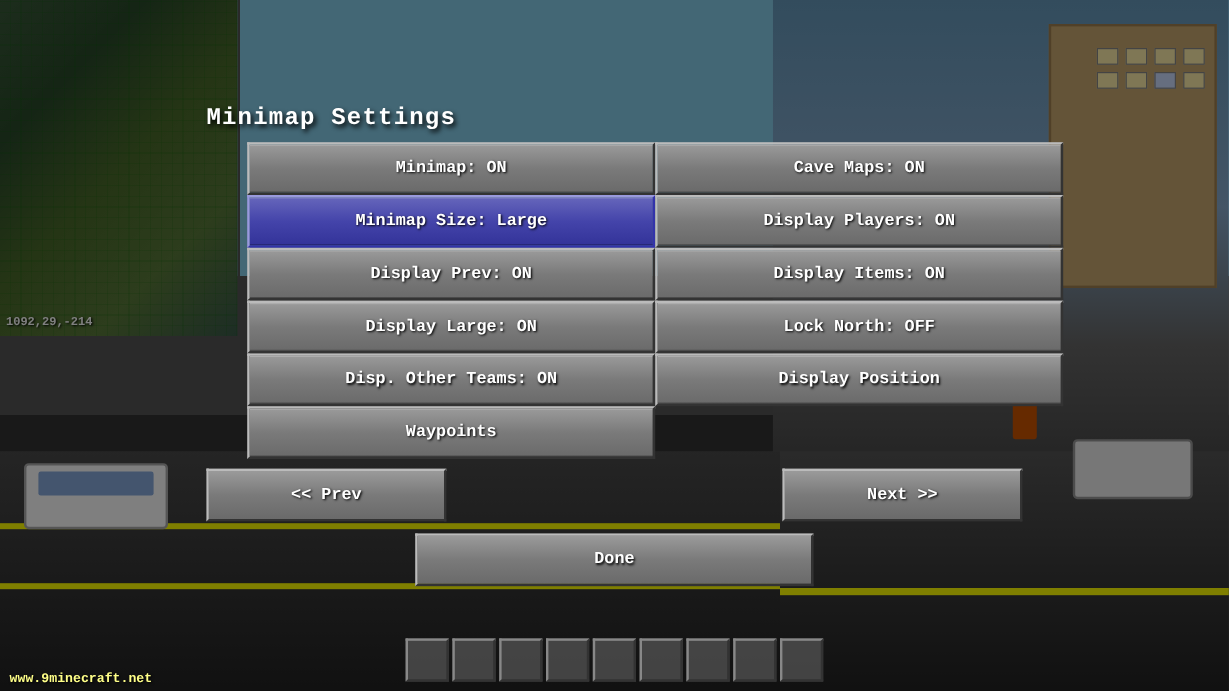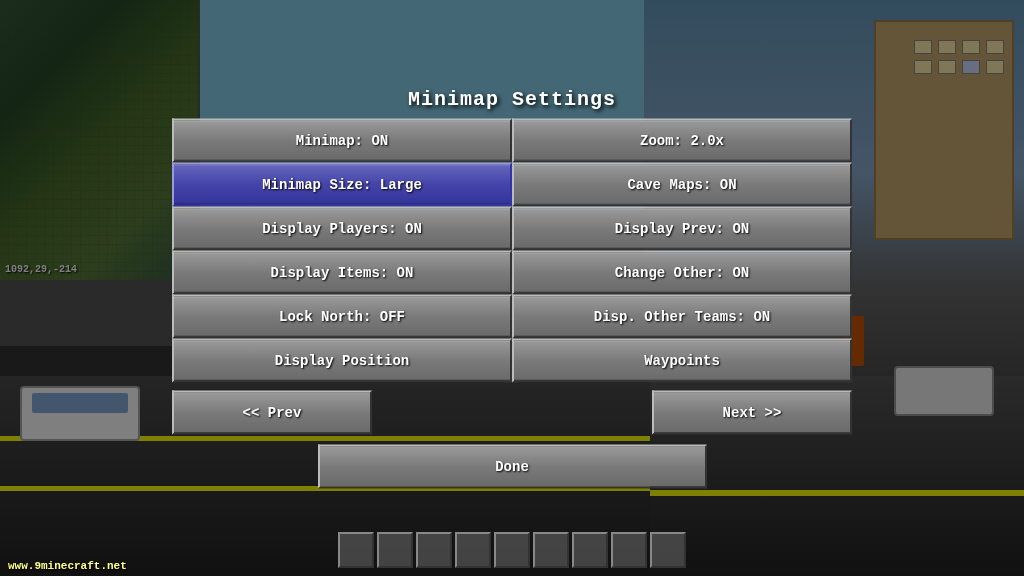--- a/index.html
+++ b/index.html
@@ -107,21 +107,21 @@
     
     .dialog {
       position: absolute;
       top: 50%;
       left: 50%;
       transform: translate(-50%, -50%);
       width: 680px;
       z-index: 10;
       display: flex;
       flex-direction: column;
-      align-items: center;
+      align-items: flex-start;
       gap: 6px;
     }
 
     .dialog-title {
       color: #ffffff;
       font-size: 20px;
       font-weight: bold;
       text-align: center;
       text-shadow: 2px 2px 4px #000;
       margin-bottom: 2px;
@@ -135,20 +135,21 @@
       text-align: center;
       text-shadow: 1px 1px 3px #000;
       margin-bottom: 8px;
     }
 
     .buttons-grid {
       display: grid;
       grid-template-columns: 1fr 1fr;
       gap: 0;
       width: 100%;
+      margin-left: 34px;
     }
 
     .mc-button {
       display: flex;
       align-items: center;
       justify-content: center;
       height: 44px;
       background: linear-gradient(to bottom, #9a9a9a 0%, #7a7a7a 50%, #6a6a6a 100%);
       border: 2px solid #555;
       border-top-color: #bbb;
@@ -202,21 +203,21 @@
     }
 
     .done-row {
       display: flex;
       justify-content: center;
       width: 100%;
       margin-top: 4px;
     }
 
     .done-button {
-      width: 389px;
+      width: 332px;
       height: 44px;
       display: flex;
       align-items: center;
       justify-content: center;
       background: linear-gradient(to bottom, #9a9a9a 0%, #7a7a7a 50%, #6a6a6a 100%);
       border: 2px solid #555;
       border-top-color: #bbb;
       border-left-color: #bbb;
       border-bottom-color: #333;
       border-right-color: #333;
@@ -305,30 +306,29 @@
 </div>
 
 <div class="dialog-overlay"></div>
 
 <div class="dialog">
   <div class="dialog-title">Minimap Settings</div>
 
   <div class="buttons-grid">
 
     <button class="mc-button">Minimap: ON</button>
-    <button class="mc-button">Zoom: 2.0x</button>
-
+
+    <button class="mc-button">Cave Maps: ON</button>
     <button class="mc-button active">Minimap Size: Large</button>
-    <button class="mc-button">Cave Maps: ON</button>
 
     <button class="mc-button">Display Players: ON</button>
     <button class="mc-button">Display Prev: ON</button>
 
     <button class="mc-button">Display Items: ON</button>
-    <button class="mc-button">Change Other: ON</button>
+    <button class="mc-button">Display Large: ON</button>
 
     <button class="mc-button">Lock North: OFF</button>
     <button class="mc-button">Disp. Other Teams: ON</button>
 
     <button class="mc-button">Display Position</button>
     <button class="mc-button">Waypoints</button>
   </div>
 
   <div class="nav-row">
     <button class="nav-button">&lt;&lt; Prev</button>

